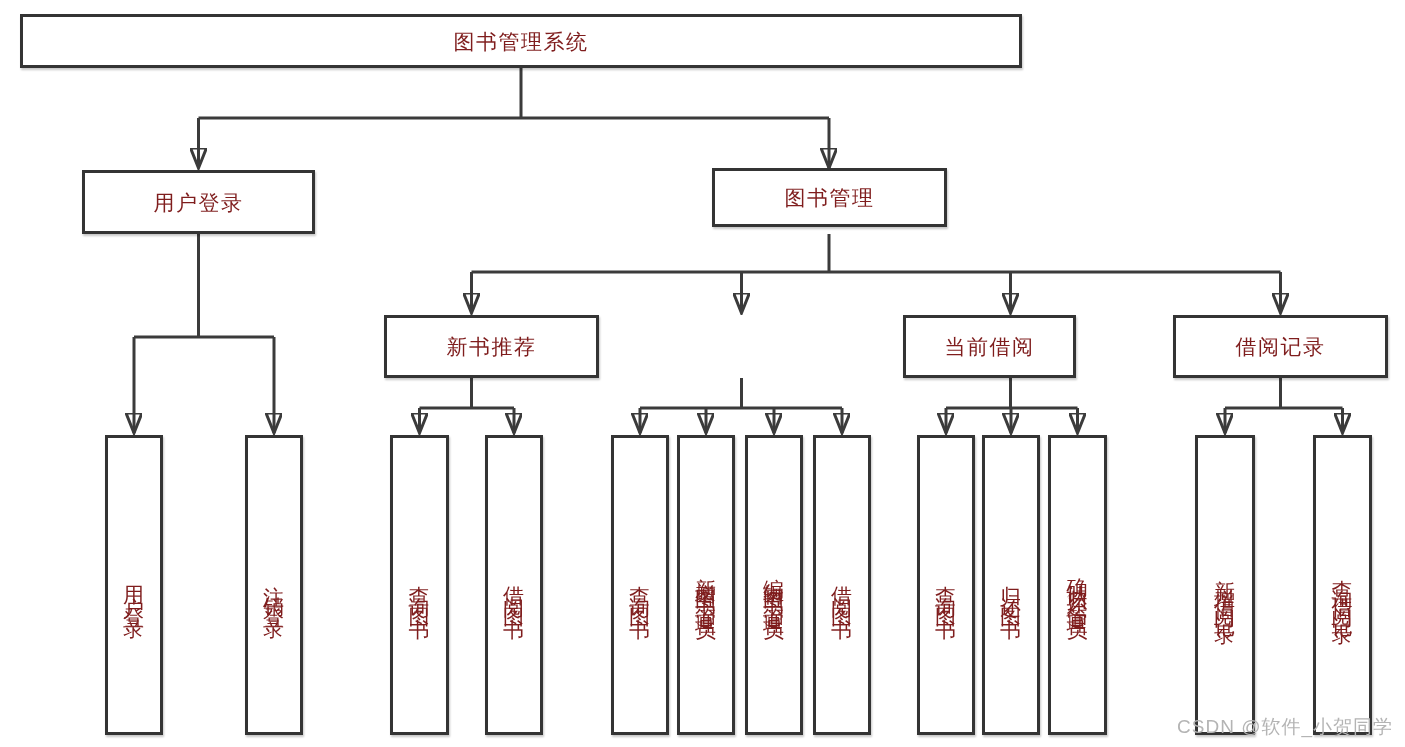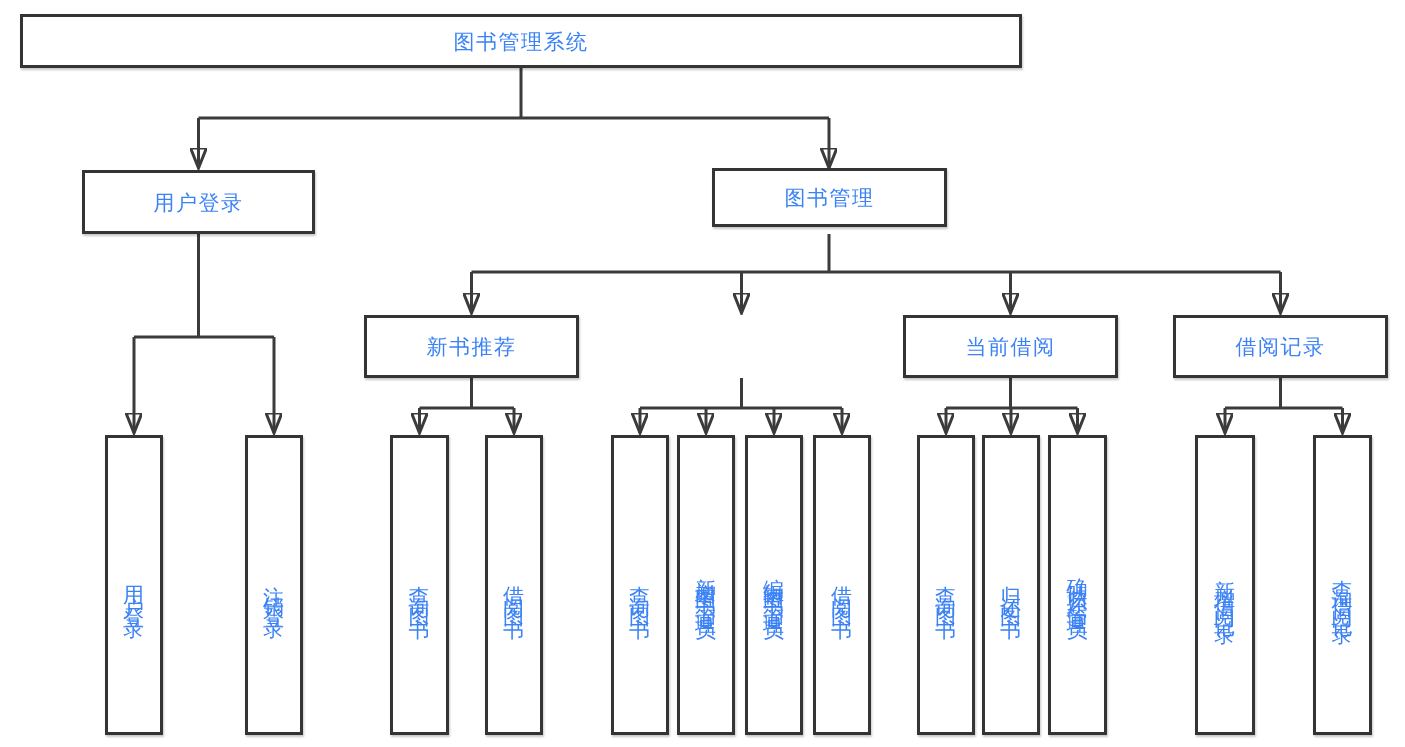--- a/index.html
+++ b/index.html
@@ -30,21 +30,21 @@
   }
   .node {
     position: absolute;
     box-sizing: border-box;
     background: #ffffff;
     border: 3px solid #343434;
     box-shadow: 1px 2px 2px rgba(0,0,0,0.22);
     display: flex;
     align-items: center;
     justify-content: center;
-    color: #3b82f6;
+    color: #7f1d1d;
   }
   .node span {
     font-size: 21px;
     line-height: 1;
     white-space: nowrap;
   }
   .hlabel {
     letter-spacing: 1.5px;
   }
   .vlabel {
@@ -114,24 +114,24 @@
     <span class="hlabel">图书管理系统</span>
   </div>
 
   <div class="node" style="left:82px;top:170px;width:233px;height:64px">
     <span class="hlabel">用户登录</span>
   </div>
   <div class="node" style="left:712px;top:168px;width:235px;height:59px">
     <span class="hlabel">图书管理</span>
   </div>
 
-  <div class="node" style="left:364px;top:315px;width:215px;height:63px">
+  <div class="node" style="left:384px;top:315px;width:215px;height:63px">
     <span class="hlabel">新书推荐</span>
   </div>
-  <div class="node" style="left:903px;top:315px;width:215px;height:63px">
+  <div class="node" style="left:903px;top:315px;width:173px;height:63px">
     <span class="hlabel">当前借阅</span>
   </div>
   <div class="node" style="left:1173px;top:315px;width:215px;height:63px">
     <span class="hlabel">借阅记录</span>
   </div>
 
   <div class="node" style="left:105px;top:435px;width:58px;height:300px">
     <span class="vlabel">用户登录</span>
   </div>
   <div class="node" style="left:245px;top:435px;width:58px;height:300px">
@@ -168,14 +168,15 @@
     <span class="vlabel" style="letter-spacing:6px;margin-bottom:-6px">确认归还（管理员）</span>
   </div>
 
   <div class="node" style="left:1195px;top:435px;width:60px;height:300px">
     <span class="vlabel" style="letter-spacing:9px;margin-bottom:-9px">新增借阅记录</span>
   </div>
   <div class="node" style="left:1313px;top:435px;width:59px;height:300px">
     <span class="vlabel" style="letter-spacing:9px;margin-bottom:-9px">查询借阅记录</span>
   </div>
 
+  <div class="watermark">CSDN @软件_小贺同学</div>
 
 </div>
 
 </body></html>

